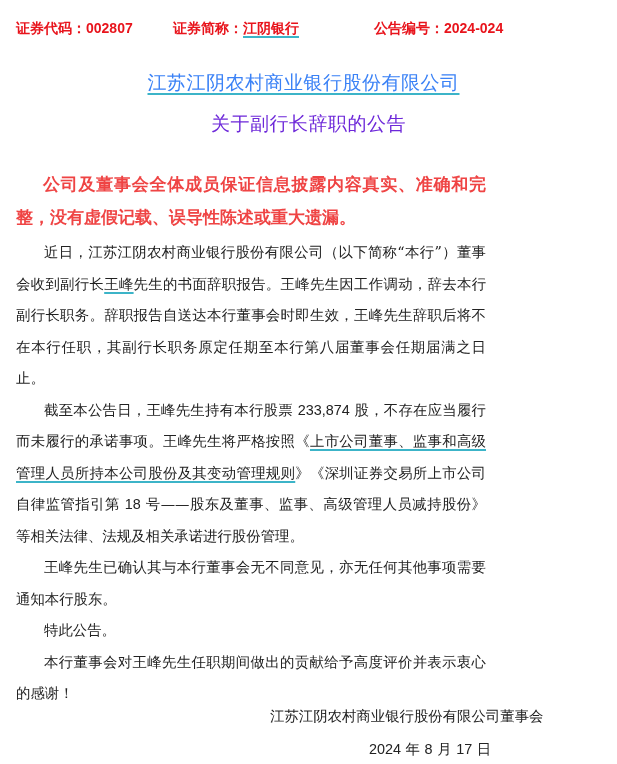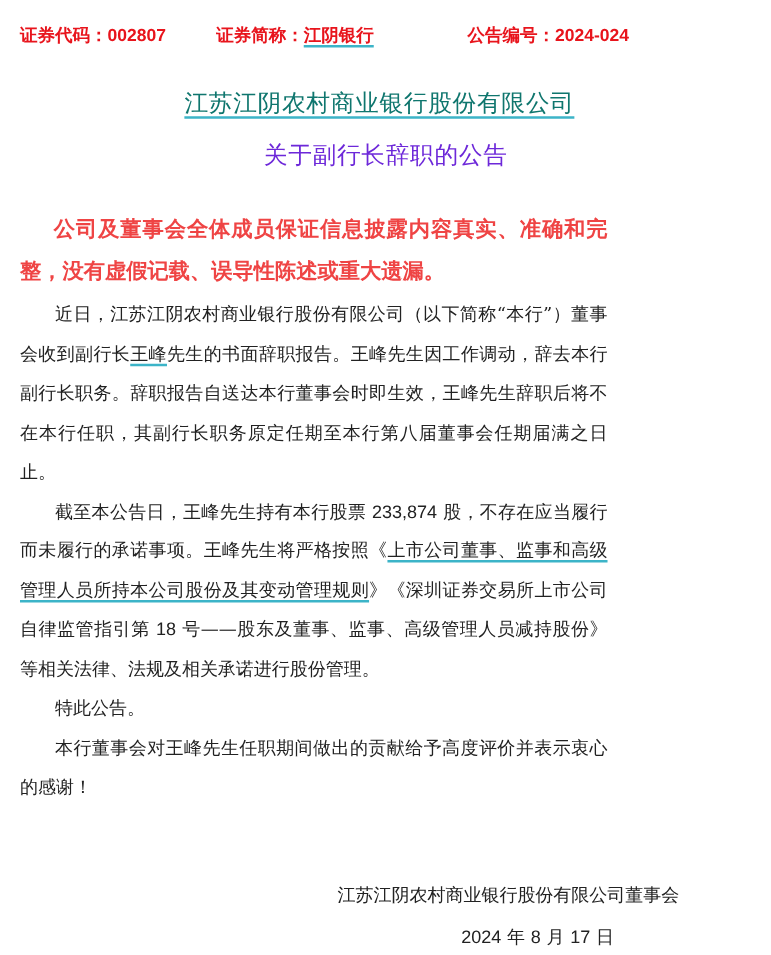--- a/index.html
+++ b/index.html
@@ -42,21 +42,21 @@
       margin-top: 32px;
     }
     .title-1 {
       position: absolute;
       top: 70px;
       left: 0;
       width: 607px;
       text-align: center;
       font-family: "DejaVu Sans", "Liberation Sans", sans-serif;
       font-size: 19px;
-      color: #0f766e;
+      color: #3b82f6;
       letter-spacing: 0.5px;
     }
     .title-2 {
       position: absolute;
       top: 111px;
       left: 0;
       width: 617px;
       text-align: center;
       font-family: "DejaVu Sans", "Liberation Sans", sans-serif;
       font-size: 19px;
@@ -134,18 +134,19 @@
 <div class="title-1">
   <span class="t">江苏江阴农村商业银行股份有限公司</span>
 </div>
 <div class="title-2">关于副行长辞职的公告</div>
 
 <div class="statement">公司及董事会全体成员保证信息披露内容真实、准确和完整，没有虚假记载、误导性陈述或重大遗漏。</div>
 
 <div class="body">
   <p><span>近日，江苏江阴农村商业银行股份有限公司（以下简称“本行”）董事会收到副行长</span><span class="link-u">王峰</span><span>先生的书面辞职报告。王峰先生因工作调动，辞去本行副行长职务。辞职报告自送达本行董事会时即生效，王峰先生辞职后将不在本行任职，其副行长职务原定任期至本行第八届董事会任期届满之日止。</span></p>
   <p><span>截至本公告日，王峰先生持有本行股票 </span><span class="num-font">233,874</span><span> 股，不存在应当履行而未履行的承诺事项。王峰先生将严格按照《</span><span class="link-u">上市公司董事、监事和高级管理人员所持本公司股份及其变动管理规则</span><span>》《深圳证券交易所上市公司自律监管指引第 </span><span class="num-font">18</span><span> 号——股东及董事、监事、高级管理人员减持股份》等相关法律、法规及相关承诺进行股份管理。</span></p>
+  <p>王峰先生已确认其与本行董事会无不同意见，亦无任何其他事项需要通知本行股东。</p>
   <p>特此公告。</p>
   <p>本行董事会对王峰先生任职期间做出的贡献给予高度评价并表示衷心的感谢！</p>
 </div>
 
 <div class="sig">江苏江阴农村商业银行股份有限公司董事会</div>
 <div class="sig-date"><span class="num-font">2024</span><span> 年 </span><span class="num-font">8</span><span> 月 </span><span class="num-font">17</span><span> 日</span></div>
 
 </body></html>

